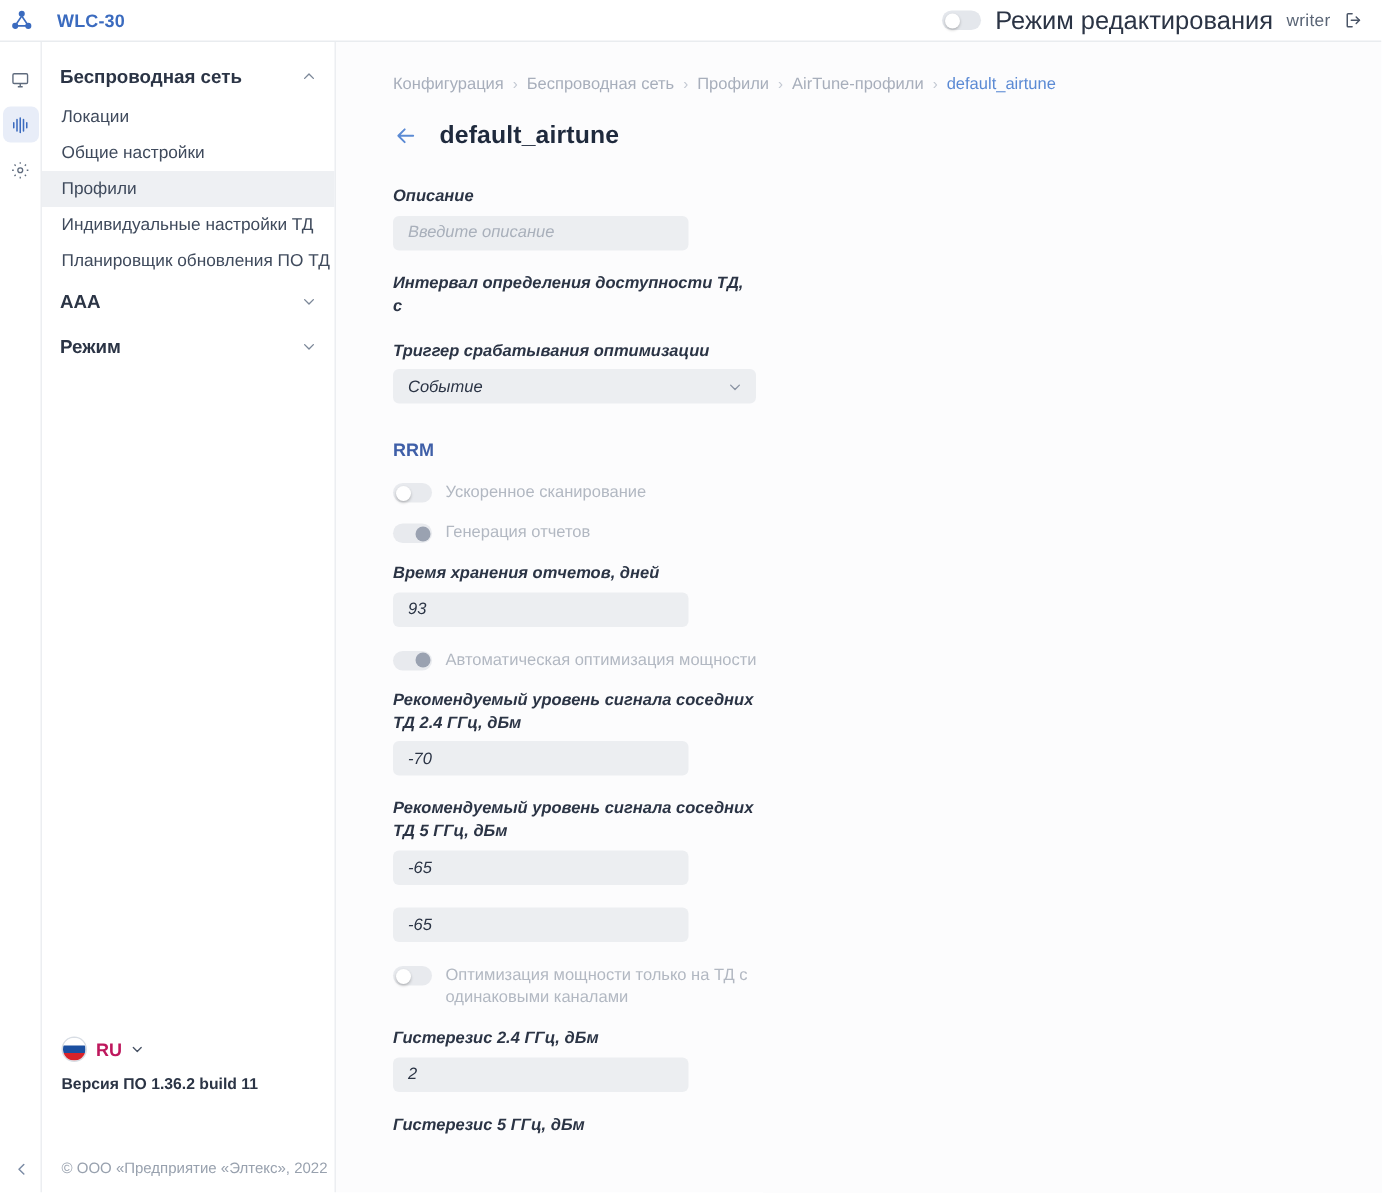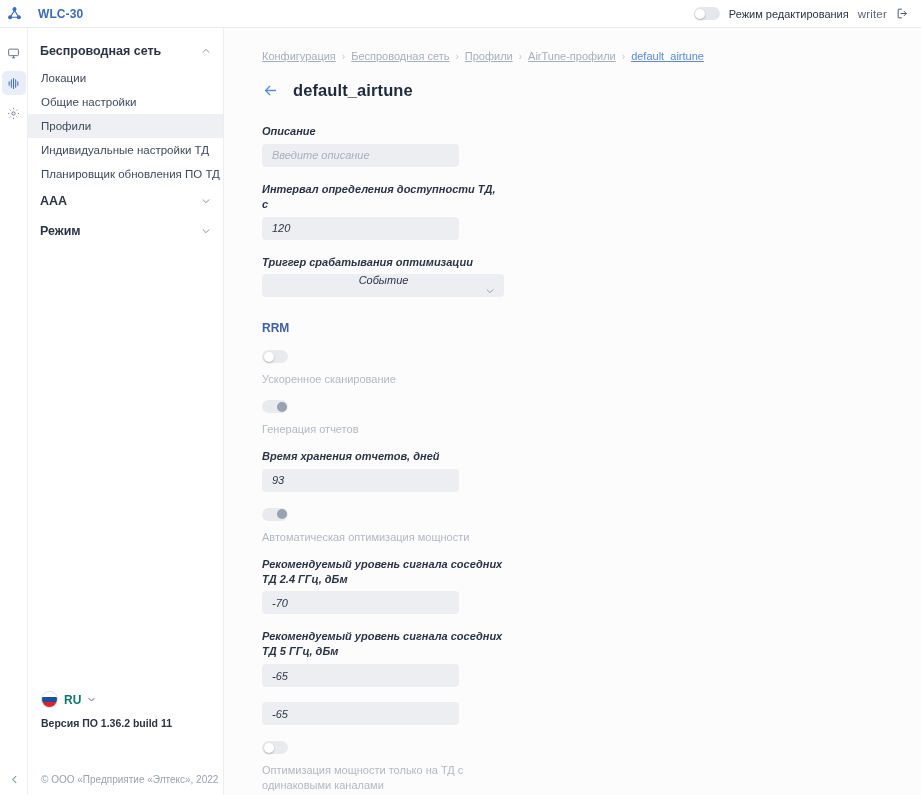--- a/index.html
+++ b/index.html
@@ -19,21 +19,21 @@
     background: #ffffff;
     border-bottom: 1px solid #e9ecef;
     padding: 0 12px 0 0;
   }
   .logo-box { width: 28px; display: flex; align-items: center; justify-content: center; }
   .app-title {
     font-size: 12px; color: #3b6bbf; font-weight: 600;
     margin-left: 10px; letter-spacing: .1px;
   }
   .topbar-right { margin-left: auto; display: flex; align-items: center; gap: 9px; }
-  .edit-label { font-size: 11px; color: #2b3445; }
+  .edit-label { font-size: 17px; color: #2b3445; }
   .username { font-size: 11.5px; color: #5a6576; letter-spacing: .2px; }
 
   
   .sw { width: 26px; height: 13px; border-radius: 7px; background: #e4e7ec; position: relative; flex: none; }
   .sw .knob {
     position: absolute; top: 1.5px; left: 1.5px;
     width: 10px; height: 10px; border-radius: 50%;
     background: #ffffff; box-shadow: 0 1px 2px rgba(0,0,0,.25);
   }
   .sw.on .knob { left: auto; right: 1.5px; background: #9aa2b1; box-shadow: none; }
@@ -90,35 +90,35 @@
   .nav-footer { padding: 0 0 10px 13px; }
   .lang-row { display: flex; align-items: center; gap: 6px; margin-bottom: 9px; cursor: pointer; }
   .flag {
     width: 17px; height: 17px; border-radius: 50%; overflow: hidden;
     display: flex; flex-direction: column; border: 1px solid #d8dde4;
   }
   .flag i { display: block; height: 33.4%; }
   .flag .w { background: #ffffff; }
   .flag .b { background: #1b4fa0; }
   .flag .r { background: #d8232a; }
-  .lang-code { font-size: 12px; font-weight: 700; color: #0f766e; }
+  .lang-code { font-size: 12px; font-weight: 700; color: #be185d; }
   .ver { font-size: 10.5px; font-weight: 700; color: #2b3445; margin-bottom: 3px; }
   .copy { font-size: 10px; color: #98a1ae; margin-top: 45px; }
 
   
   .main {
     flex: 1; min-width: 0;
     background: #fcfcfd;
     overflow: hidden;
     padding: 22px 0 0 0;
   }
   .main-inner { padding-left: 38px; }
 
   .crumbs { display: flex; align-items: center; flex-wrap: nowrap; font-size: 11px; margin-bottom: 19px; }
-  .crumb { color: #a7aebb; white-space: nowrap; text-decoration: underline; }
+  .crumb { color: #a7aebb; white-space: nowrap; }
   .crumb.link { color: #a7aebb; cursor: pointer; }
   .crumb.current { color: #5b8ad4; cursor: pointer; }
   .crumb-sep { color: #c3c9d3; margin: 0 6px; font-size: 10px; }
 
   .page-head { display: flex; align-items: center; gap: 14px; margin-bottom: 24px; }
   .back-arrow { color: #5b8ad4; display: flex; align-items: center; cursor: pointer; }
   .page-title { font-size: 16.5px; font-weight: 700; color: #1f2a3d; letter-spacing: .1px; }
 
   .field { margin-bottom: 15px; width: 242px; font-style: italic; }
   .field-label {
@@ -132,30 +132,30 @@
     padding: 0 10px;
     display: flex; align-items: center;
     font-family: inherit;
   }
   .input.placeholder { color: #a9b0bb; }
   .select {
     height: 23px; width: 242px;
     background: #eceef1; border-radius: 4px;
     font-size: 11px; color: #2b3445;
     padding: 0 9px 0 10px;
-    display: flex; align-items: center; cursor: pointer; flex-direction: column;
+    display: flex; align-items: center; cursor: pointer;
   }
   .select .chev { margin-left: auto; color: #8b94a3; }
 
   .section-title {
     font-size: 12px; font-weight: 700; color: #3f5fa8;
     margin: 24px 0 14px 0;
   }
 
-  .toggle-row { display: flex; align-items: flex-start; gap: 9px; margin-bottom: 12px; width: 250px; flex-direction: column; }
+  .toggle-row { display: flex; align-items: flex-start; gap: 9px; margin-bottom: 12px; width: 250px; }
   .toggle-row .sw { margin-top: 1px; }
   .toggle-label { font-size: 11px; color: #b2b8c2; line-height: 1.35; }
 
   svg { display: block; }
 </style>
 </head>
 <body>
 
 <div class="app">
 
@@ -313,21 +313,20 @@
           <span class="page-title">default_airtune</span>
         </div>
 
         <div class="field">
           <div class="field-label">Описание</div>
           <div class="input placeholder">Введите описание</div>
         </div>
 
         <div class="field">
           <div class="field-label">Интервал определения доступности ТД, с</div>
-          <div class="input">120</div>
         </div>
 
         <div class="field">
           <div class="field-label">Триггер срабатывания оптимизации</div>
           <div class="select">
             <span>Событие</span>
             <span class="chev">
               <svg width="10" height="10" viewBox="0 0 24 24" fill="none" stroke="#8b94a3" stroke-width="2.2" stroke-linecap="round" stroke-linejoin="round">
                   <path d="M5 9 L12 16 L19 9"></path>
                 </svg>

